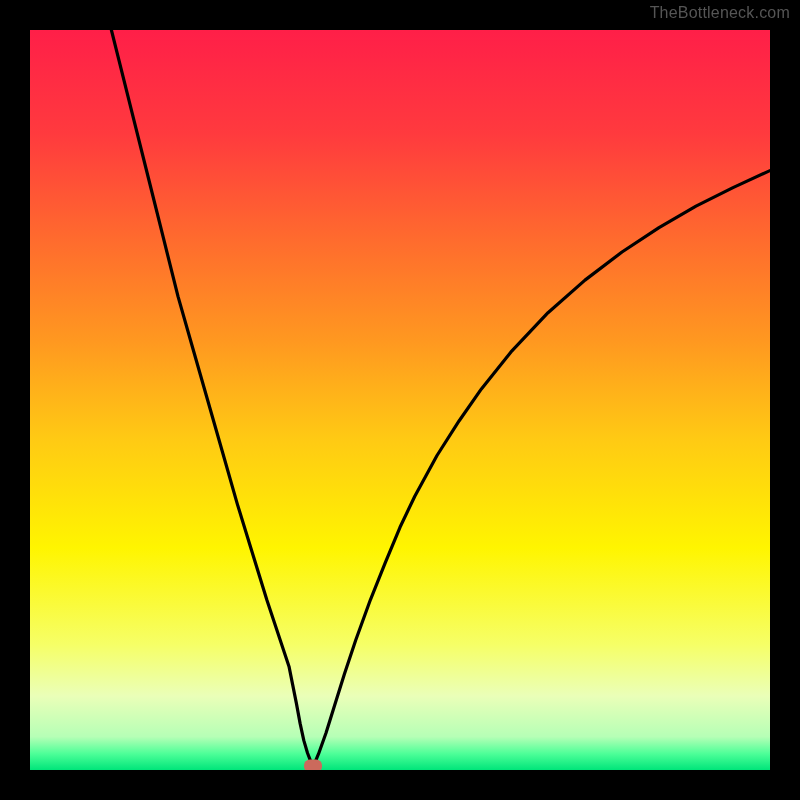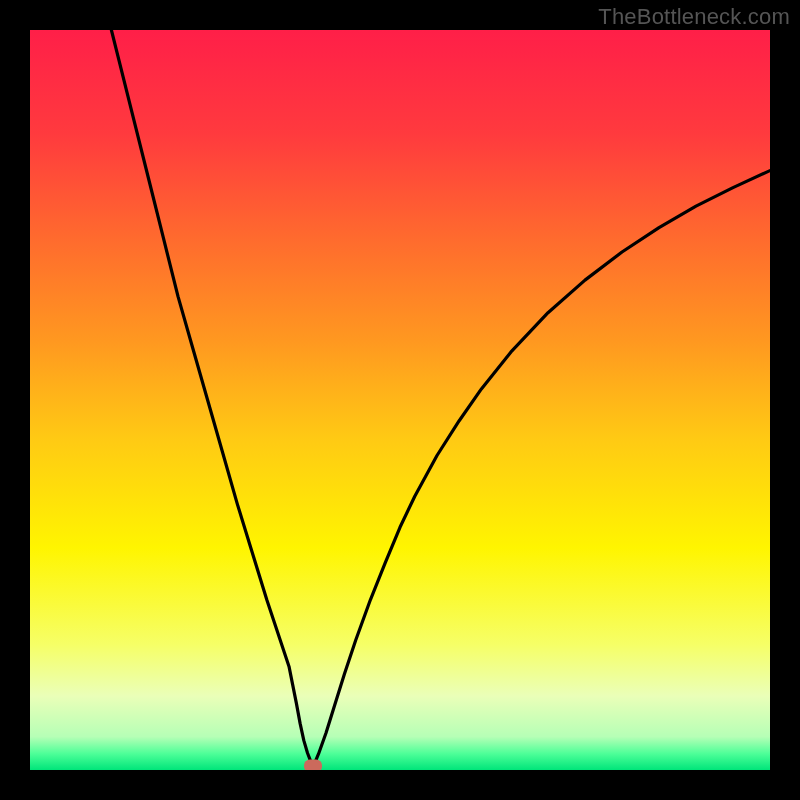--- a/index.html
+++ b/index.html
@@ -27,21 +27,21 @@
   }
   .gradient {
     position: absolute;
     left: 0; top: 0; right: 0; bottom: 0;
   }
   .watermark {
     position: absolute;
     top: 4px;
     right: 10px;
     color: #555;
-    font-size: 22px;
+    font-size: 16px;
     font-weight: 400;
     letter-spacing: 0.2px;
   }
   svg { position: absolute; left: 0; top: 0; }
   .marker {
     position: absolute;
     width: 18px;
     height: 13px;
     border-radius: 6px;
     transform: translate(-50%, -50%);

